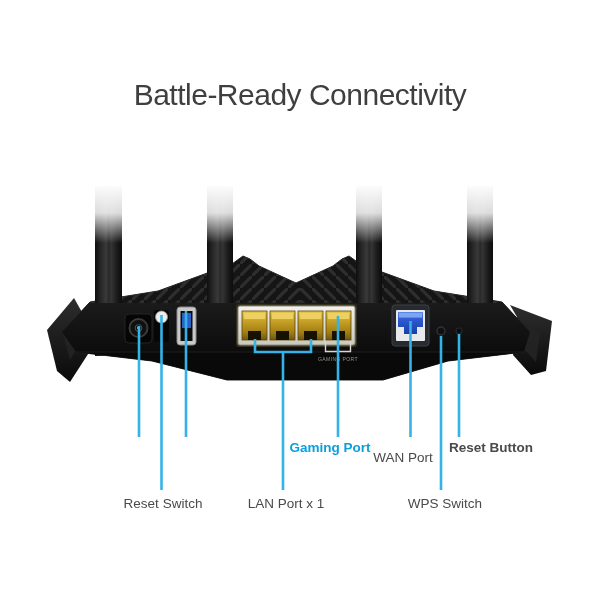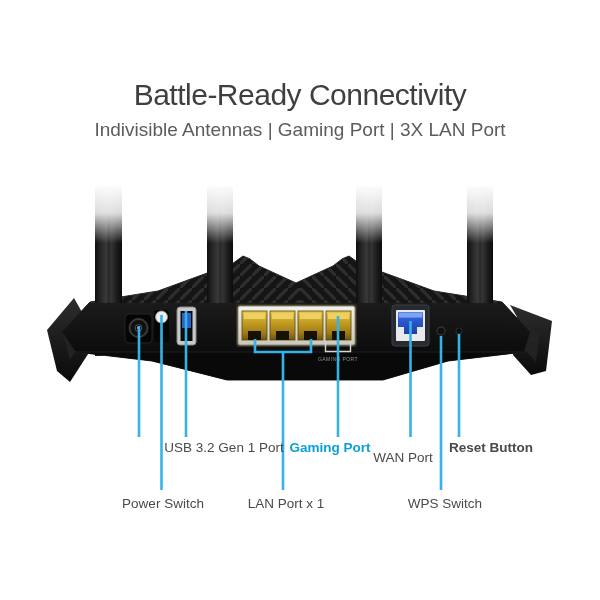--- a/index.html
+++ b/index.html
@@ -16,21 +16,20 @@
   .lbl.em{color:var(--c-gaming,#0ba0dc);font-weight:bold;}
   .callout-line{stroke:var(--c-accent,#35b3e8);stroke-width:2.6;fill:none;}
   .panel-text{fill:#97948a;font-family:"Liberation Sans",sans-serif;font-size:5px;letter-spacing:0.4px;}
 </style>
 </head>
 <body>
 
 <div class="page">
 
   <div class="title">Battle-Ready Connectivity</div>
-  <div class="subtitle">Indivisible Antennas | Gaming Port | 3X LAN Port</div>
 
   <svg class="stage" viewBox="0 0 600 600">
     <defs>
       <linearGradient id="antH" x1="0" y1="0" x2="1" y2="0">
         <stop offset="0" stop-color="#0e0e0e"></stop>
           <stop offset="0.18" stop-color="#232323"></stop>
         <stop offset="0.42" stop-color="#3a3a3a"></stop>
           <stop offset="0.5" stop-color="#292929"></stop>
         <stop offset="0.6" stop-color="#343434"></stop>
           <stop offset="0.82" stop-color="#1a1a1a"></stop>
@@ -174,22 +173,21 @@
       <path class="callout-line" d="M161.5 315 V490"></path>
       <path class="callout-line" d="M186 311 V437"></path>
       <path class="callout-line" d="M255 339 L255 352 L311 352 L311 339 M283 352 L283 490"></path>
       <path class="callout-line" d="M338 316 V437"></path>
       <path class="callout-line" d="M410.5 321 V437"></path>
       <path class="callout-line" d="M441 336 V490"></path>
       <path class="callout-line" d="M459 334 V437"></path>
     </g>
   </svg>
 
-  <div class="lbl" style="left:224px;top:441px;">USB 3.2 Gen 1 Port</div>
   <div class="lbl em" style="left:330px;top:441px;">Gaming Port</div>
   <div class="lbl" style="left:403px;top:441px;margin-top:10px;">WAN Port</div>
   <div class="lbl" style="left:491px;top:441px;font-weight:bold;">Reset Button</div>
 
-  <div class="lbl" style="left:163px;top:497px;">Power Switch</div>
+  <div class="lbl" style="left:163px;top:497px;">Reset Switch</div>
   <div class="lbl" style="left:286px;top:497px;">LAN Port x 1</div>
   <div class="lbl" style="left:445px;top:497px;">WPS Switch</div>
 
 </div>
 
 </body></html>

